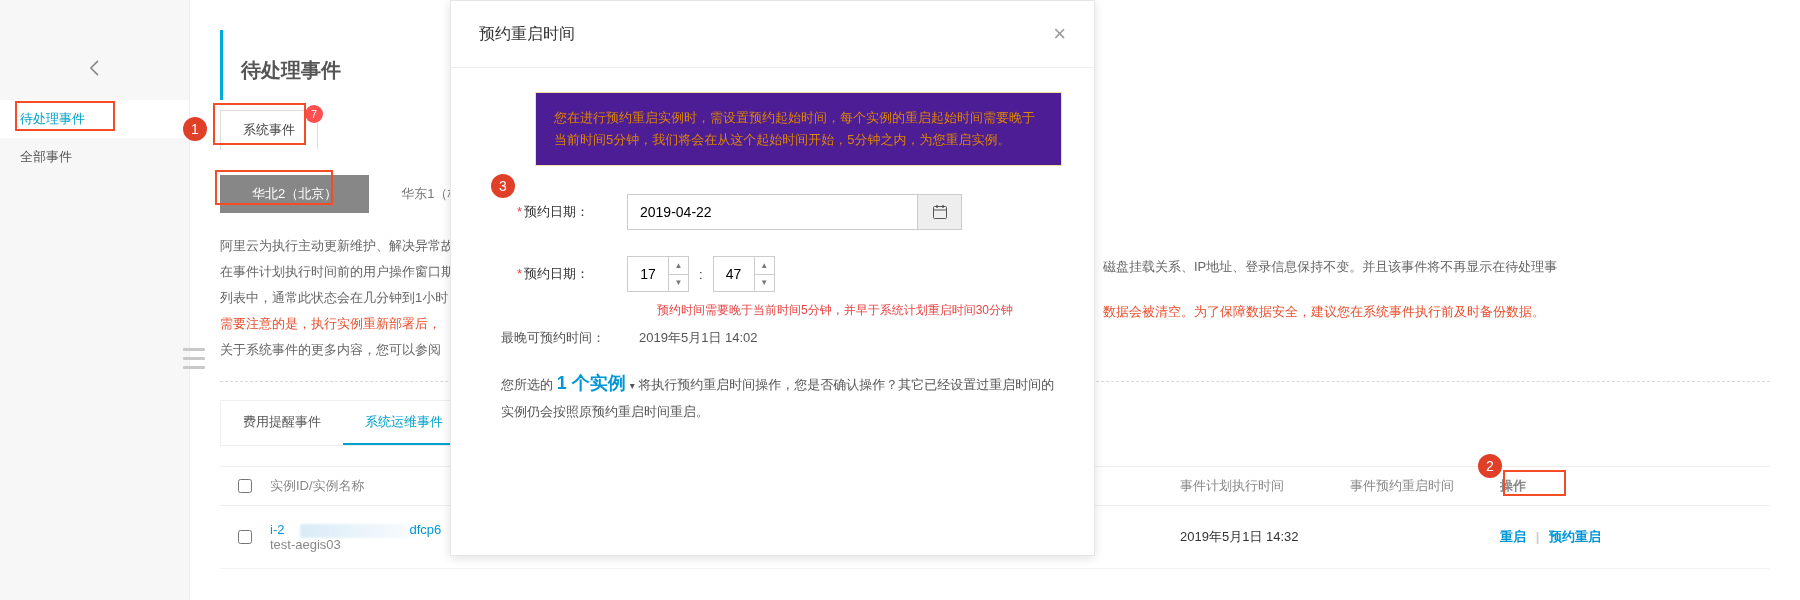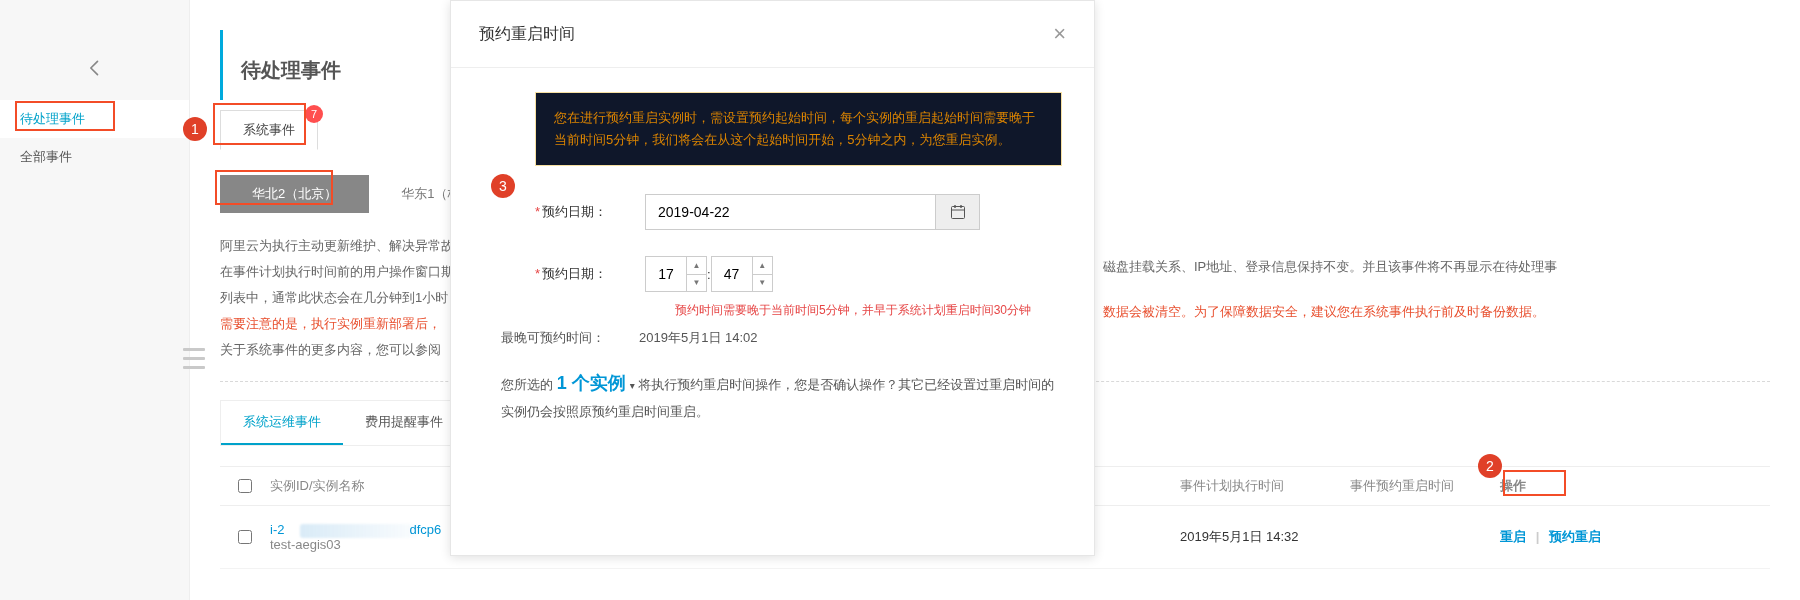--- a/index.html
+++ b/index.html
@@ -144,21 +144,21 @@
   .modal-head {
     display:flex; justify-content:space-between; align-items:center;
     padding:22px 28px;
     border-bottom:1px solid #eee;
   }
   .modal-title { font-size:16px; color:#333; }
   .modal-close { font-size:22px; color:#999; cursor:pointer; line-height:1; }
   .modal-body { padding: 24px 32px 12px 50px; }
   .alert {
     border:1px solid #f7e0a1;
-    background:#0f172a;
+    background:#4c1d95;
     color:#dd8500;
     padding:14px 18px;
     font-size:13px;
     line-height:1.7;
     margin: 0 0 28px 34px;
   }
   .form-row {
     display:flex;
     align-items:center;
     margin-bottom: 26px;
@@ -189,21 +189,21 @@
     width:40px; border:none; text-align:center; font-size:14px; outline:none;
   }
   .spinner .arrows {
     width:22px; display:flex; flex-direction:column; border-left:1px solid #ccc;
   }
   .spinner .arrows span {
     flex:1; display:flex; align-items:center; justify-content:center;
     font-size:8px; color:#777; cursor:pointer;
   }
   .spinner .arrows span:first-child { border-bottom:1px solid #ccc; }
-  .time-row { display:flex; align-items:center; }
+  .time-row { display:flex; align-items:center; gap:10px; }
   .hint-red { color:#e64545; font-size:12px; margin-left:140px; margin-top:-16px; margin-bottom:10px; }
   .latest-row { display:flex; margin: 10px 0 20px 0; color:#555; }
   .latest-row .lbl { width:138px; }
   .confirm-text { color:#555; line-height:1.8; margin-bottom: 12px;}
   .confirm-text .link-strong { color:#0096d6; font-size:18px; font-weight:600; }
   .modal-foot {
     position:absolute; right:28px; bottom:22px;
     display:flex; gap:14px;
   }
   .btn {
@@ -289,22 +289,22 @@
     <div>阿里云为执行主动更新维护、解决异常故</div>
     <div>在事件计划执行时间前的用户操作窗口期</div>
     <div>列表中，通常此状态会在几分钟到1小时</div>
     <div class="warn">需要注意的是，执行实例重新部署后，</div>
     <div>关于系统事件的更多内容，您可以参阅</div>
   </div>
 
   <div class="divider"></div>
 
   <div class="sub-tabs">
+    <div class="sub-tab">费用提醒事件</div>
     <div class="sub-tab active">系统运维事件</div>
-    <div class="sub-tab">费用提醒事件</div>
   </div>
 
   <div class="table-head">
     <div class="col-chk">
         <input type="checkbox" style="">
       </div>
     <div class="col-id">实例ID/实例名称</div>
     <div style="flex:1"></div>
     <div class="col-plan">事件计划执行时间</div>
     <div class="col-sched">事件预约重启时间</div>
@@ -338,21 +338,21 @@
 <div class="modal">
   <div class="modal-head">
     <div class="modal-title">预约重启时间</div>
     <div class="modal-close">
       <span>×</span>
     </div>
   </div>
   <div class="modal-body">
     <div class="alert">您在进行预约重启实例时，需设置预约起始时间，每个实例的重启起始时间需要晚于当前时间5分钟，我们将会在从这个起始时间开始，5分钟之内，为您重启实例。</div>
 
-    <div style="margin-left:34px">
+    <div style="margin-left:16px">
       <div class="form-row">
         <div class="form-label"><span class="req">*</span><span>预约日期：</span></div>
         <div class="date-field">
           <input type="text" value="2019-04-22" style="">
           <div class="cal-btn">
             <svg width="16" height="16" viewBox="0 0 16 16">
               <rect x="1.5" y="2.5" width="13" height="12" rx="1" fill="none" stroke="#555"></rect>
               <line x1="1.5" y1="6" x2="14.5" y2="6" stroke="#555"></line>
               <line x1="5" y1="1" x2="5" y2="4" stroke="#555" stroke-width="1.4"></line>
               <line x1="11" y1="1" x2="11" y2="4" stroke="#555" stroke-width="1.4"></line>

